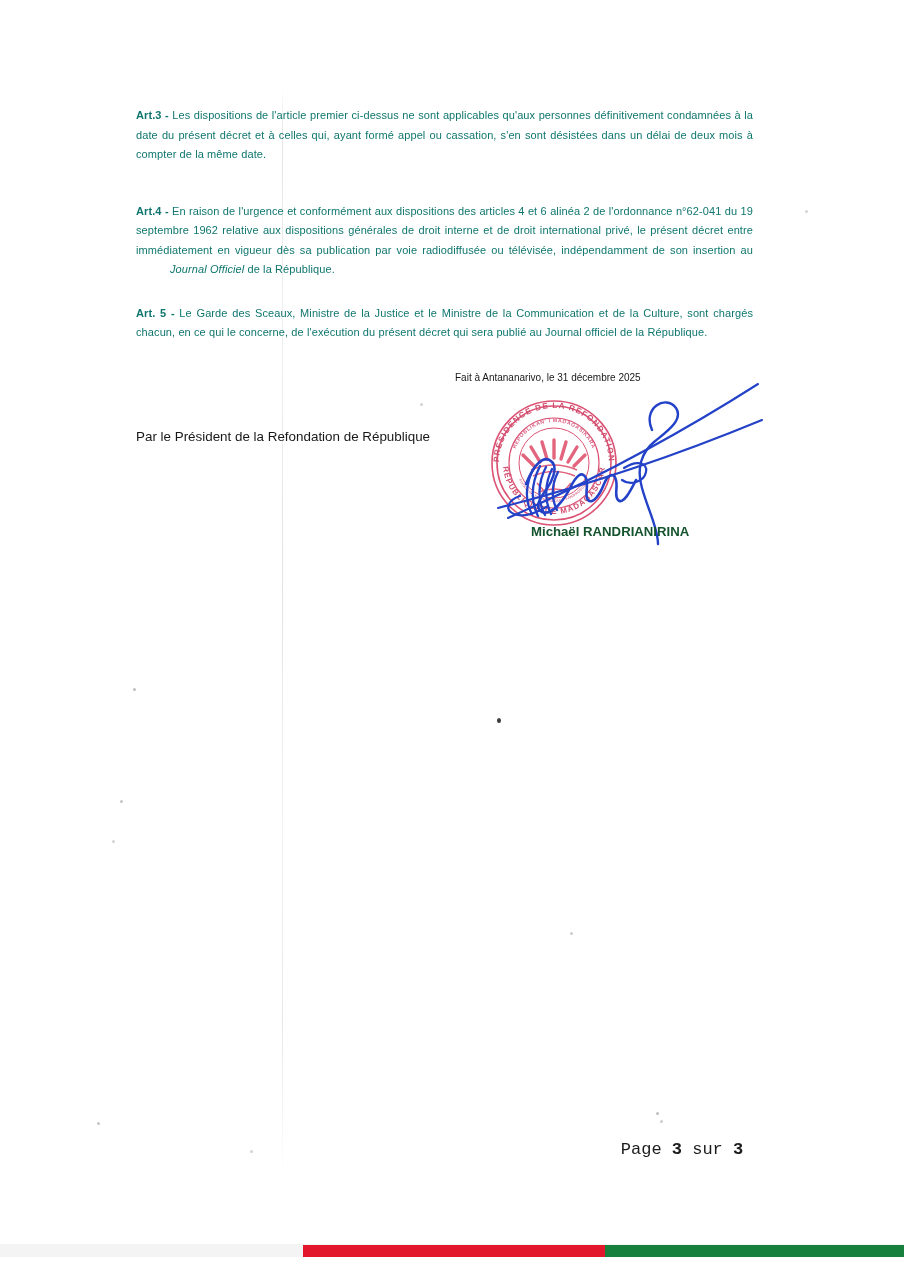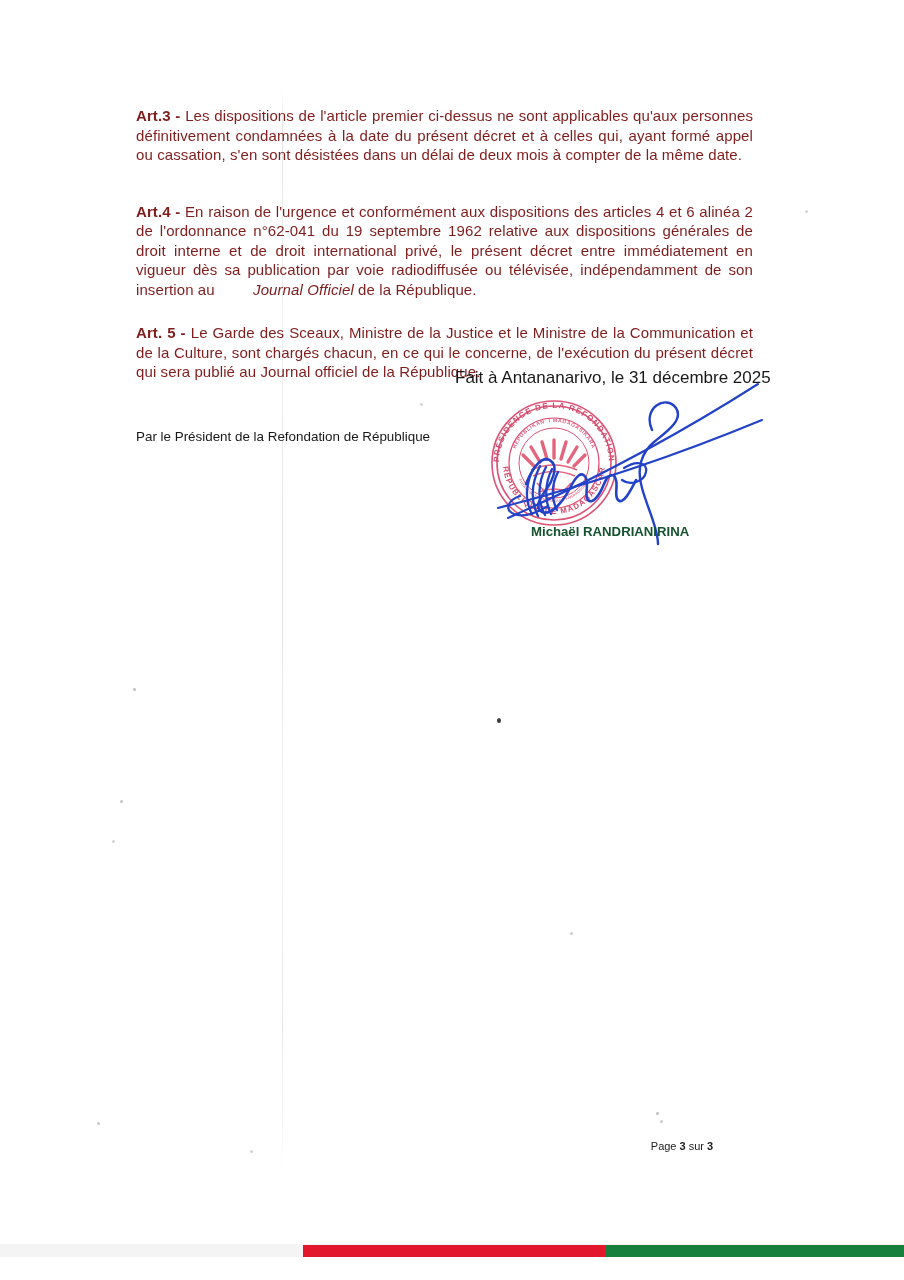--- a/index.html
+++ b/index.html
@@ -41,39 +41,39 @@
 
   
   .body-text {
     position: absolute;
     left: 136px;
     top: 106px;
     width: 617px;
   }
   .para {
     text-align: justify;
-    font-size: 15px;
+    font-size: 11px;
     line-height: 19.5px;
     margin: 0 0 18px 0;
-    color: #7f1d1d;
+    color: #0f766e;
     letter-spacing: 0.1px;
   }
   .para.tight { margin-bottom: 0; }
   .art-label { font-weight: bold; }
   .ital { font-style: italic; margin-left: 34px; }
 
   .gap-a { height: 19px; }
   .gap-b { height: 6px; }
 
   
   .date-line {
     position: absolute;
     left: 455px;
     top: 369px;
-    font-size: 17px;
+    font-size: 10px;
     line-height: 18px;
     color: #181818;
     white-space: nowrap;
   }
   .signer-title {
     position: absolute;
     left: 136px;
     top: 428px;
     font-size: 13.4px;
     line-height: 18px;
@@ -110,22 +110,22 @@
     height: 180px;
   }
 
   
   .page-footer {
     position: absolute;
     left: 0;
     top: 1140px;
     width: 904px;
     text-align: center;
-    font-family: Liberation Sans, sans-serif;
-    font-size: 11px;
+    font-family: Liberation Mono, monospace;
+    font-size: 17px;
     color: #1c1c1c;
   }
   .page-footer .pf-pad { padding-left: 460px; }
   .page-footer b { font-weight: bold; }
 
   
   .grey-strip {
     position: absolute;
     left: 0;
     top: 1244px;

